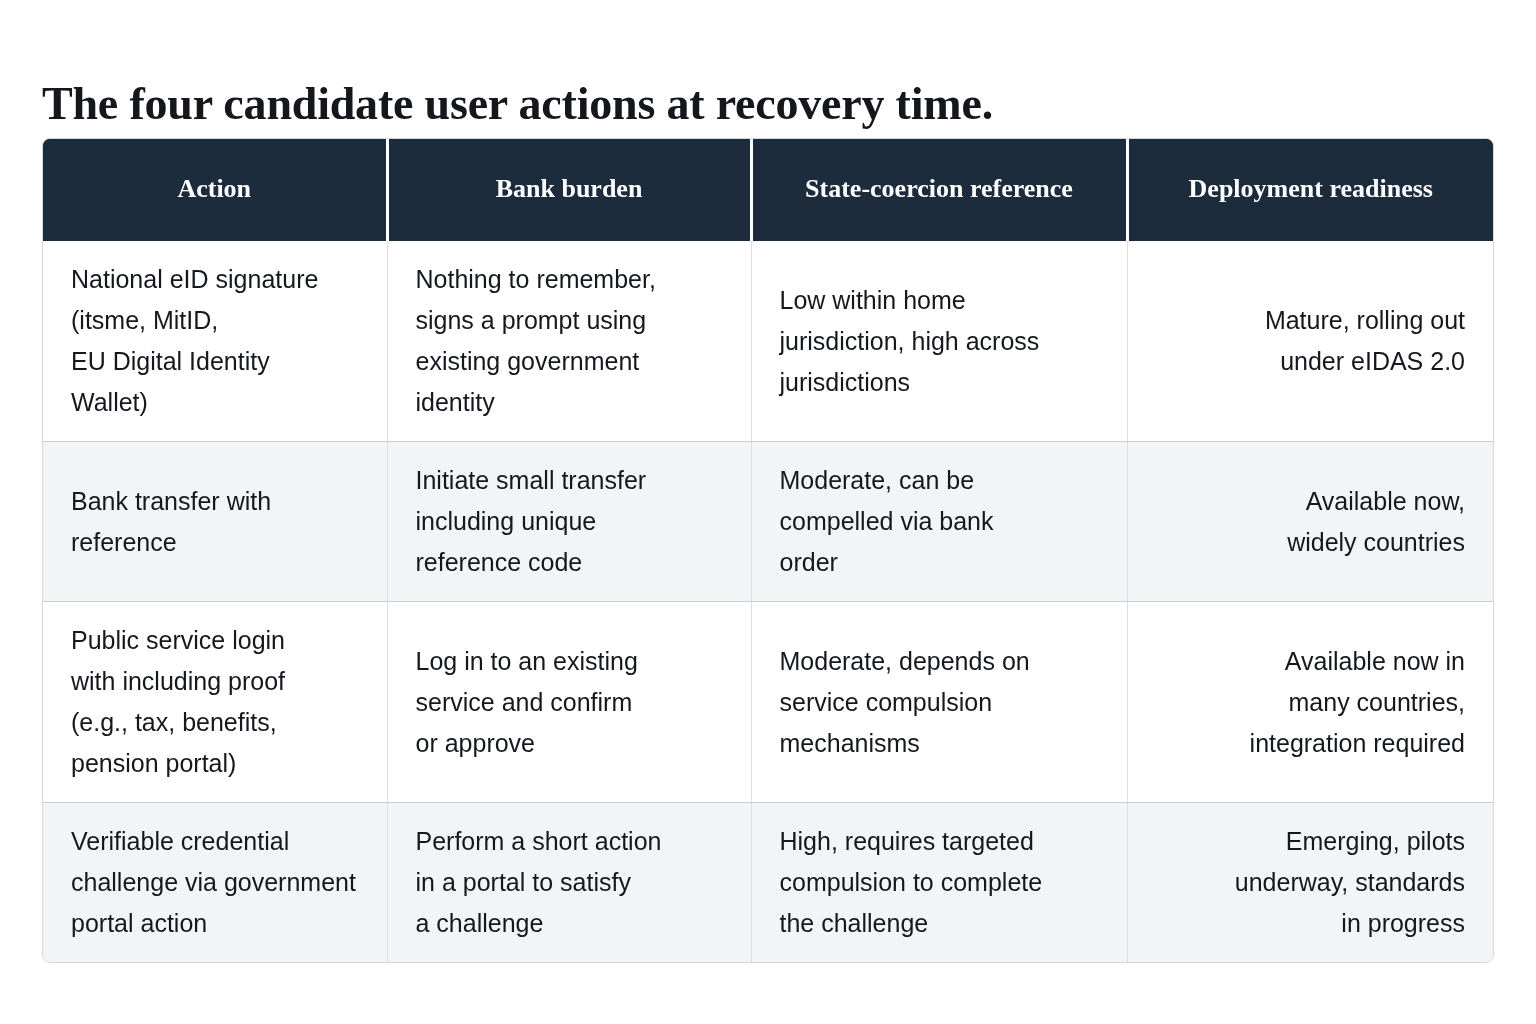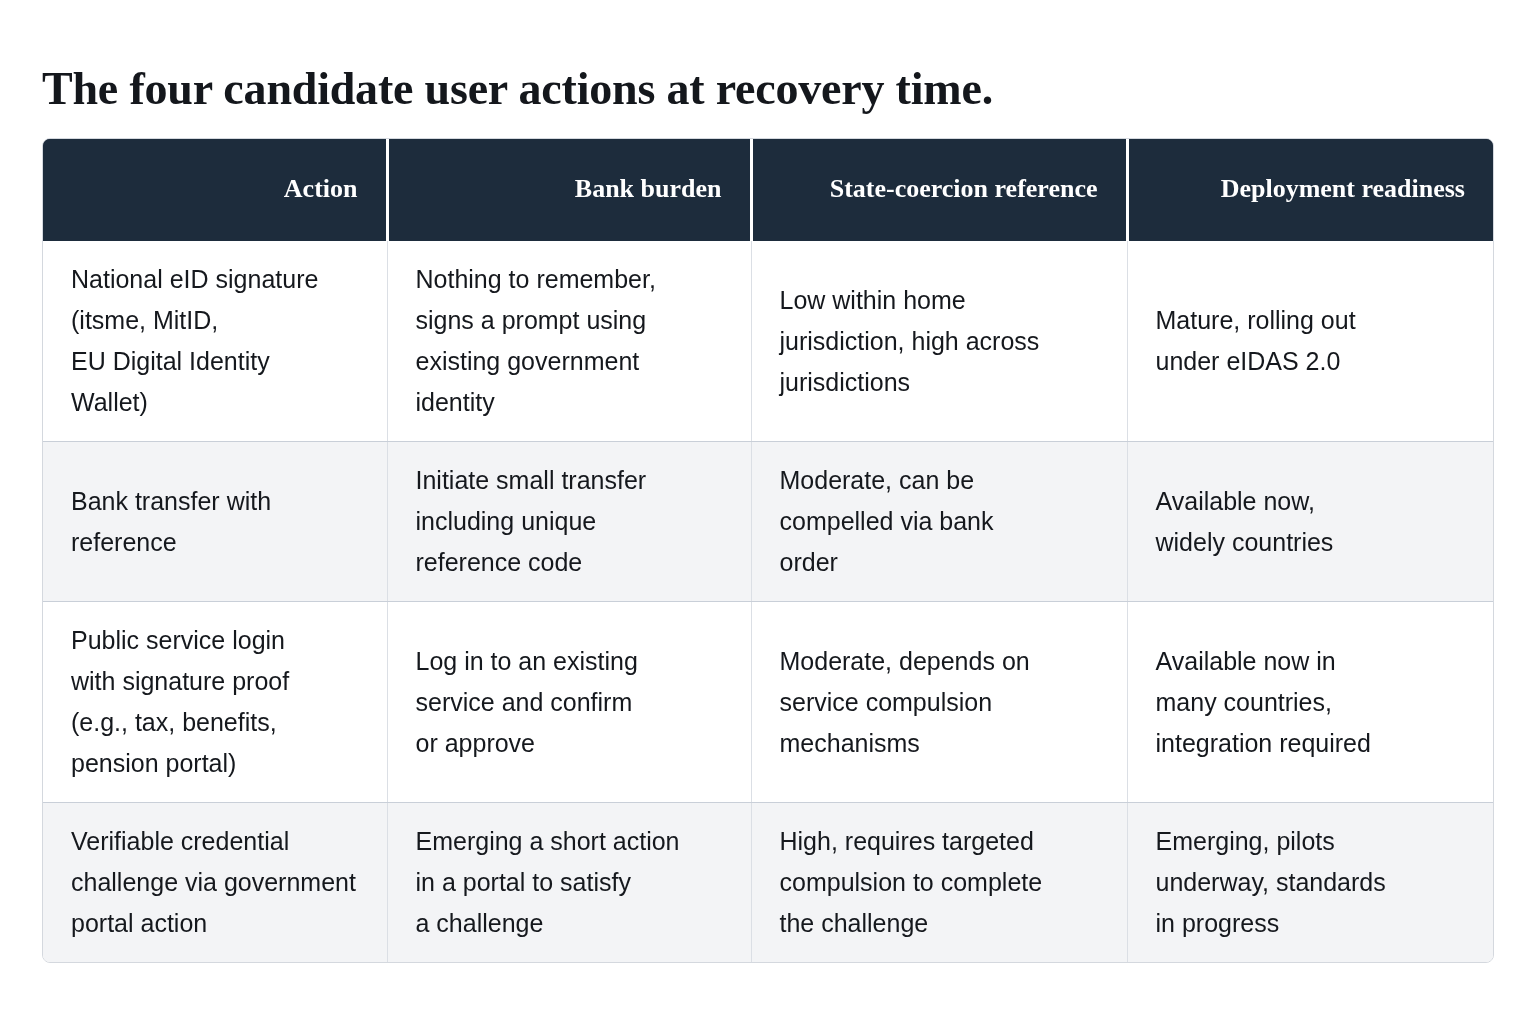--- a/index.html
+++ b/index.html
@@ -16,21 +16,21 @@
   .page {
     position: relative;
     width: 1536px;
     height: 1024px;
     box-sizing: border-box;
     padding: 0;
   }
   .page-title {
     position: absolute;
     left: 42px;
-    top: 29px;
+    top: 44px;
     font-family: "Liberation Serif", serif;
     font-weight: bold;
     font-size: 46px;
     line-height: 58px;
     letter-spacing: -0.2px;
     color: #14171c;
     white-space: nowrap;
   }
   .table-wrap {
     position: absolute;
@@ -56,21 +56,21 @@
   thead tr {
     background: #1d2c3c;
   }
   thead th {
     background: #1d2c3c;
     color: #ffffff;
     font-family: "Liberation Serif", serif;
     font-weight: bold;
     font-size: 26px;
     line-height: 32px;
-    text-align: right;
+    text-align: center;
     padding: 24px 28px 26px 28px;
     height: 102px;
     vertical-align: middle;
     box-sizing: border-box;
     border-right: 3px solid #ffffff;
     white-space: nowrap;
   }
   thead th:last-child {
     border-right: none;
   }
@@ -81,20 +81,21 @@
     line-height: 41px;
     color: #15181d;
     padding: 18px 28px 18px 28px;
     vertical-align: middle;
     border-right: 1px solid #dbdfe5;
     border-bottom: 1px solid #c9cfd8;
     box-sizing: border-box;
   }
   tbody td:last-child {
     border-right: none;
+    text-align: right;
   }
   tbody tr:last-child td {
     border-bottom: none;
   }
   tbody tr.row-odd td {
     background: #ffffff;
   }
   tbody tr.row-even td {
     background: #f3f4f6;
   }
@@ -169,21 +170,21 @@
           </td>
           <td>
             <span class="cell-text">Available now,
 widely countries</span>
           </td>
         </tr>
 
         <tr class="row-odd">
           <td>
             <span class="cell-text">Public service login
-with signature proof
+with including proof
 (e.g., tax, benefits,
 pension portal)</span>
           </td>
           <td>
             <span class="cell-text">Log in to an existing
 service and confirm
 or approve</span>
           </td>
           <td>
             <span class="cell-text">Moderate, depends on
@@ -197,21 +198,21 @@
           </td>
         </tr>
 
         <tr class="row-even">
           <td>
             <span class="cell-text">Verifiable credential
 challenge via government
 portal action</span>
           </td>
           <td>
-            <span class="cell-text">Emerging a short action
+            <span class="cell-text">Perform a short action
 in a portal to satisfy
 a challenge</span>
           </td>
           <td>
             <span class="cell-text">High, requires targeted
 compulsion to complete
 the challenge</span>
           </td>
           <td>
             <span class="cell-text">Emerging, pilots

